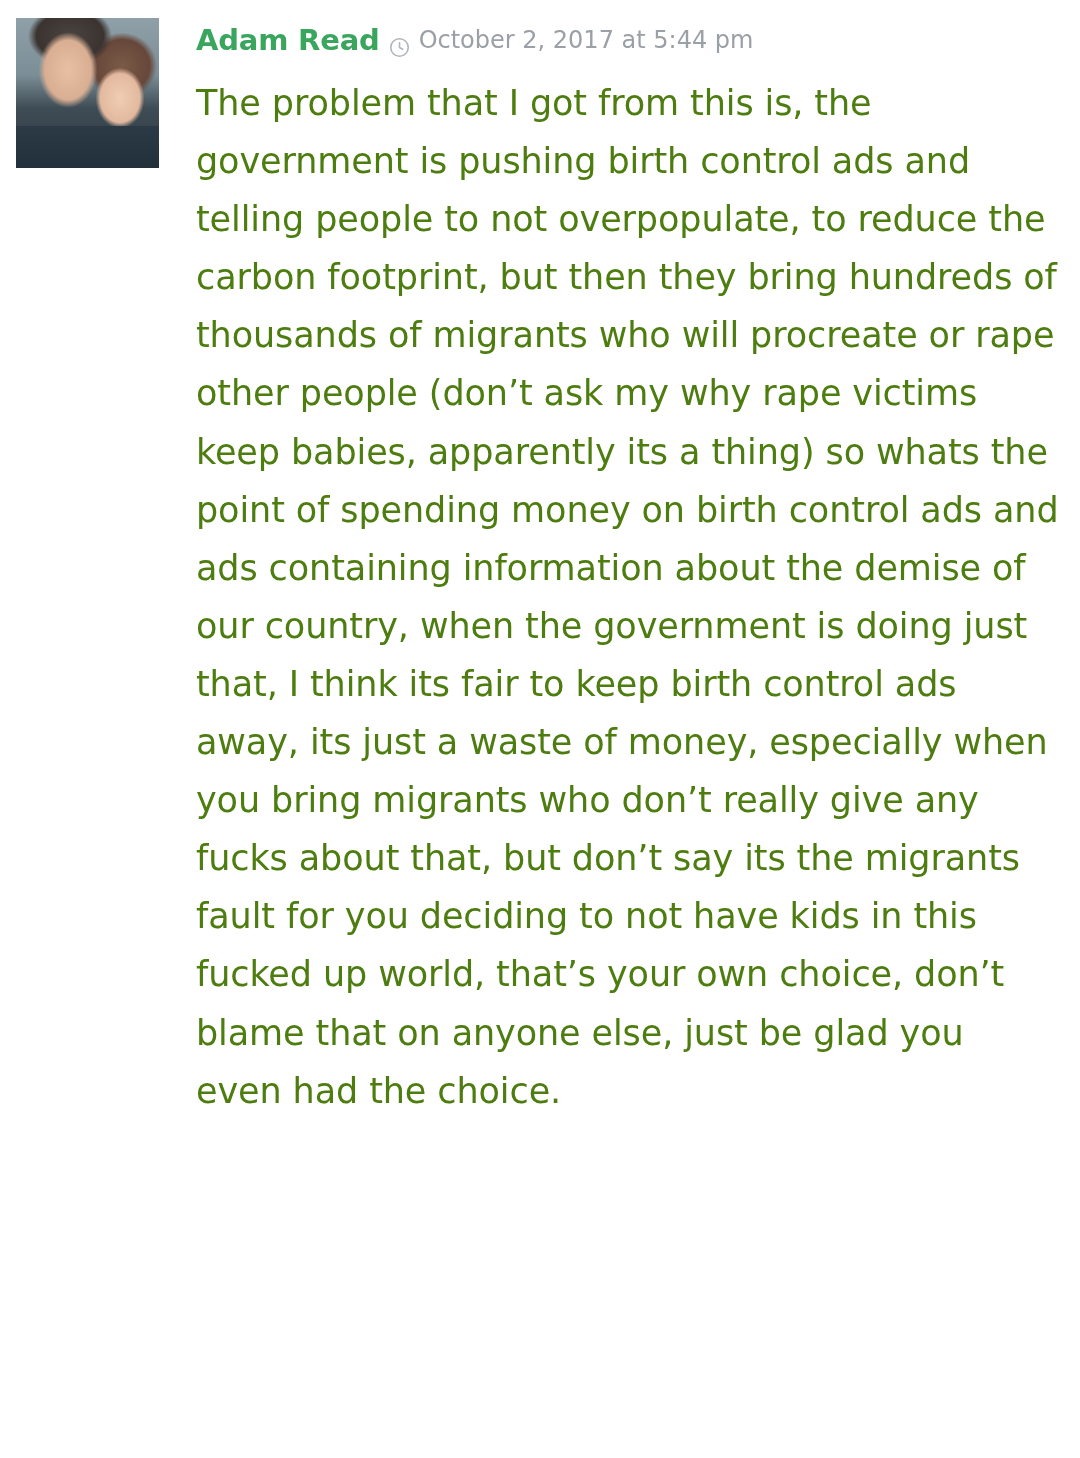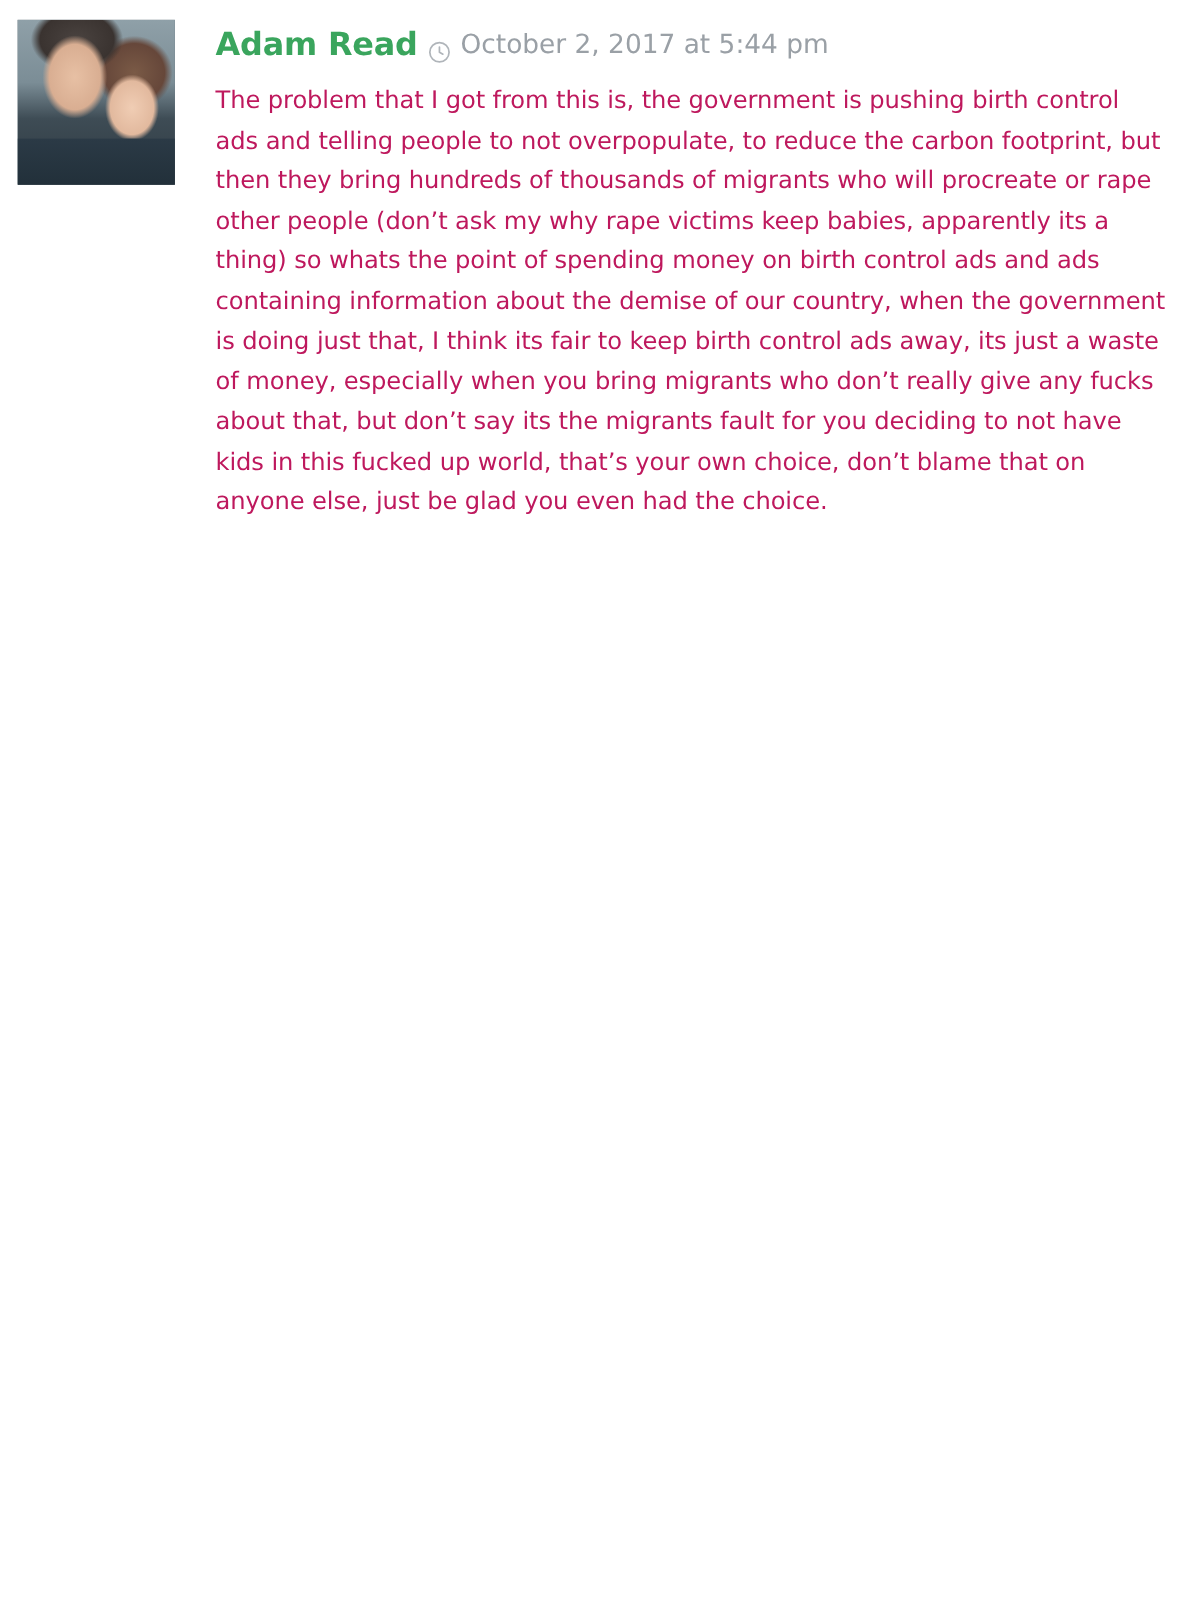--- a/index.html
+++ b/index.html
@@ -78,22 +78,22 @@
     position: relative;
     top: 1px;
   }
   .timestamp {
     color: #9aa0a6;
     font-size: 24px;
   }
 
   .text {
     margin-top: 12px;
-    color: #be185d;
-    font-size: 22px;
+    color: #4d7c0f;
+    font-size: 35px;
     line-height: 1.66;
     letter-spacing: -0.1px;
     max-width: 880px;
     word-wrap: break-word;
   }
 </style>
 </head>
 <body>
 
 <div class="comment">

